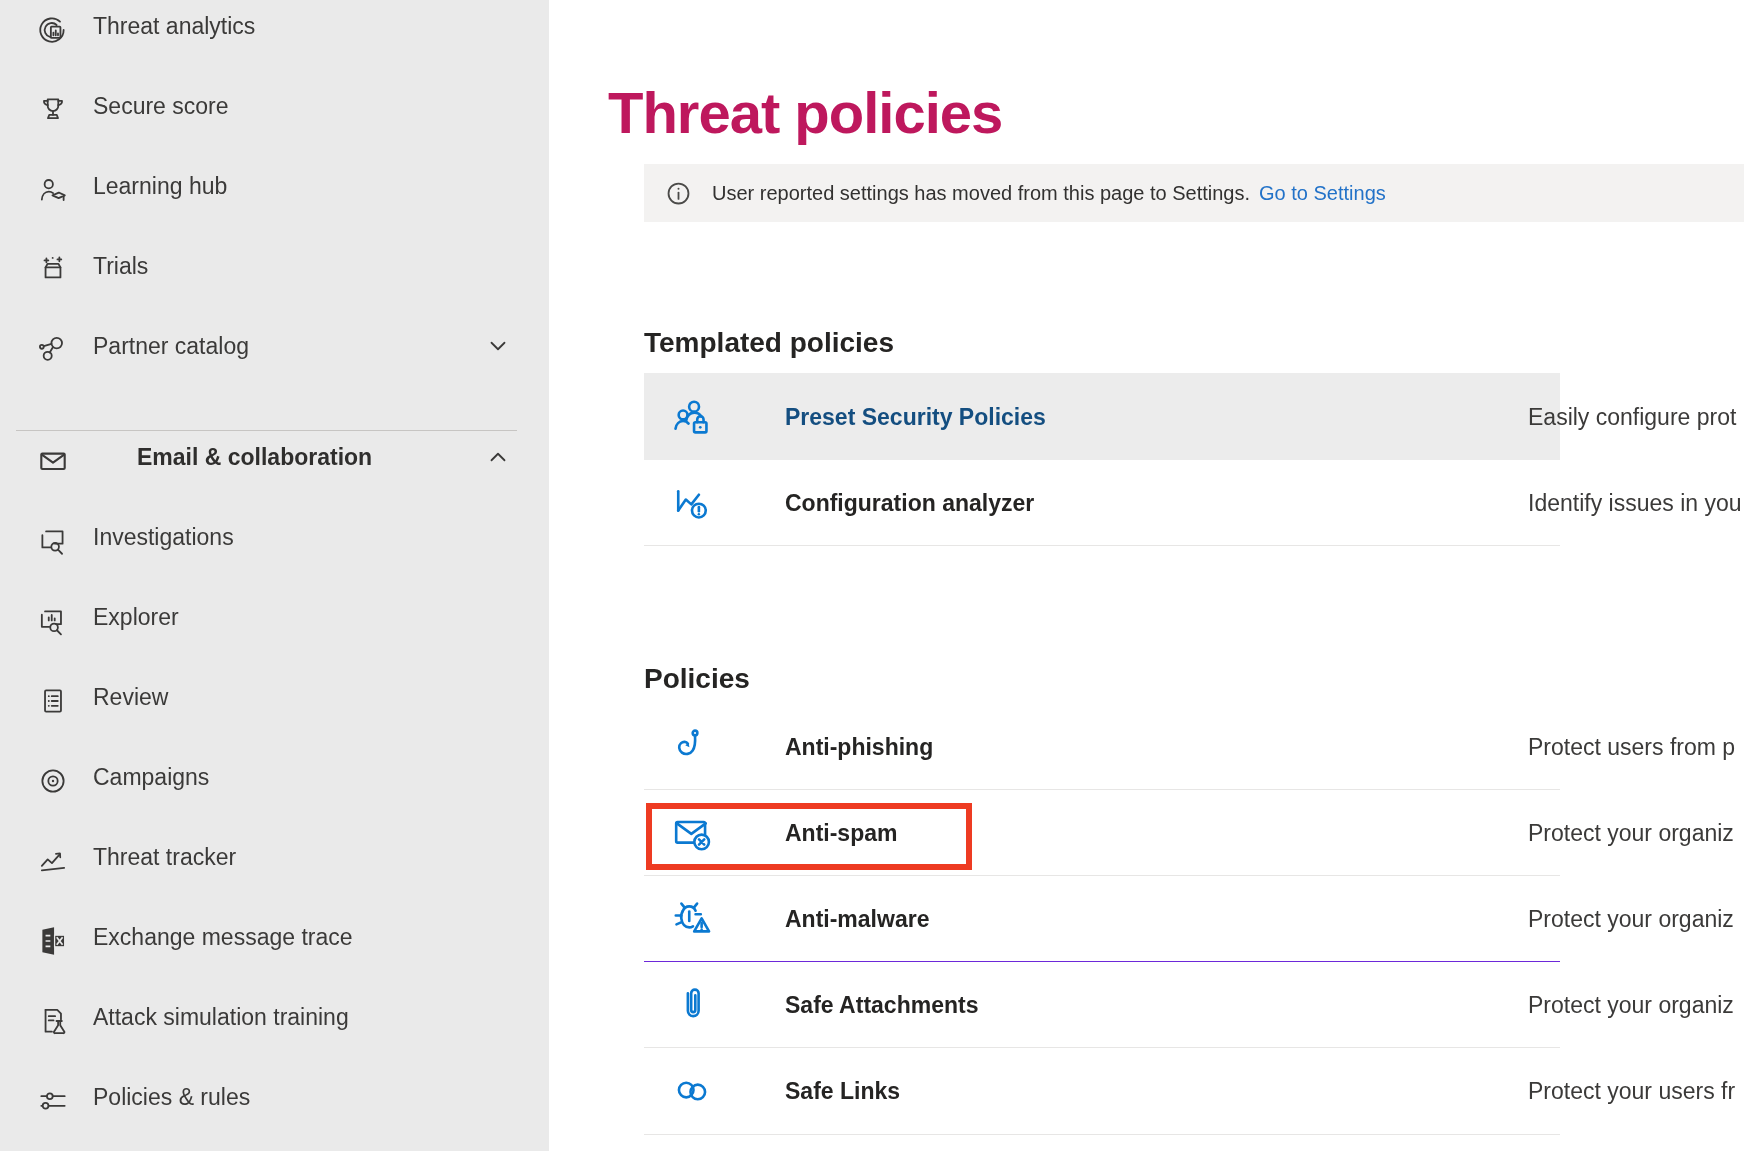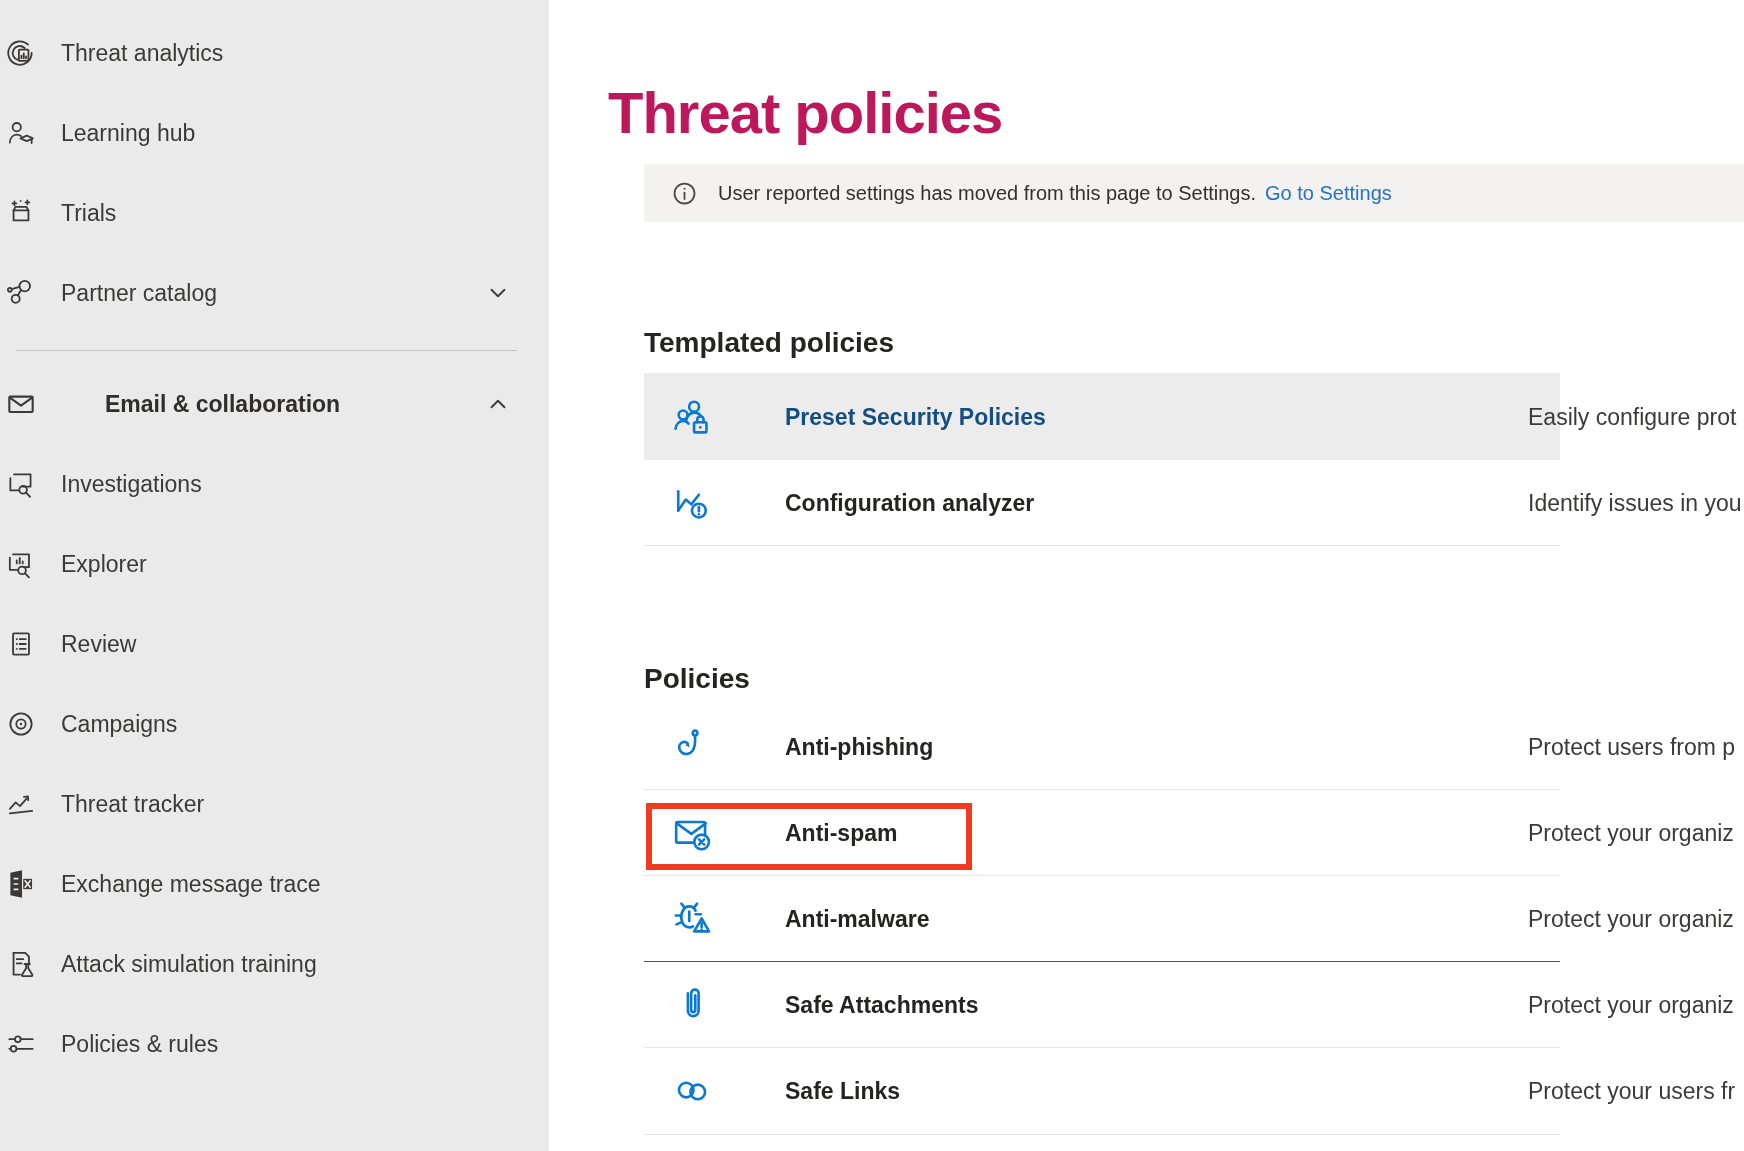--- a/index.html
+++ b/index.html
@@ -2,33 +2,33 @@
 <html><head>
 <meta charset="utf-8">
 <style>
   html,body{margin:0;padding:0;background:#fff;}
   .app{position:relative;width:1744px;height:1151px;overflow:hidden;
        font-family:"Liberation Sans","DejaVu Sans",sans-serif;color:#323130;}
 
   
   .sidebar{position:absolute;left:0;top:0;width:549px;height:1151px;background:#eaeaea;}
   .nav{padding-top:13px;}
-  .side-item{display:flex;align-items:center;height:80px;padding-left:4px;position:relative;cursor:pointer;}
+  .side-item{display:flex;align-items:flex-start;height:80px;padding-left:36px;position:relative;cursor:pointer;}
   .side-item svg.icn{width:34px;height:34px;margin-right:23px;flex:none;}
   .side-label{font-size:23px;color:#3b3a39;white-space:nowrap;}
   .side-item.bold .side-label{font-weight:700;color:#2f2e2d;margin-left:44px;}
   .chev{position:absolute;right:38px;width:26px;height:26px;}
   .side-divider{height:1px;background:#c7c5c3;margin:17px 32px 13px 16px;}
   .sicon{stroke:#3b3a39;stroke-width:1.7;fill:none;stroke-linecap:round;stroke-linejoin:round;}
 
   
   .page-title{position:absolute;left:608px;top:42px;font-size:58px;line-height:64px;
               font-weight:700;color:#be185d;letter-spacing:-1px;white-space:nowrap;}
   .banner{position:absolute;left:644px;top:164px;width:1100px;height:58px;background:#f3f2f1;
-          display:flex;align-items:center;padding-left:26px;box-sizing:border-box;font-size:20px;color:#323130;white-space:nowrap;}
+          display:flex;align-items:center;padding-left:20px;box-sizing:border-box;font-size:20px;color:#323130;white-space:nowrap;}
   .banner .info-ic{width:29px;height:29px;margin-right:19px;flex:none;}
   .banner a{color:#2272c8;text-decoration:none;margin-left:9px;cursor:pointer;}
 
   .sec-heading{position:absolute;left:644px;font-size:28px;font-weight:700;color:#252423;white-space:nowrap;}
   .h-templated{top:304px;}
   .h-policies{top:640px;}
 
   .row{position:absolute;left:644px;width:916px;box-sizing:border-box;cursor:pointer;}
   .row .ric{position:absolute;left:26px;top:50%;transform:translateY(-50%);width:44px;height:44px;}
   .row .rname{position:absolute;left:141px;top:50%;transform:translateY(-50%);
@@ -63,20 +63,29 @@
       <div class="side-item">
         <svg class="icn sicon" viewBox="0 0 32 32">
           <path d="M26 16a11 11 0 1 1-3.4-7.9"></path>
           <path d="M21.4 16a6.6 6.6 0 1 1-2-4.7"></path>
           <rect x="14" y="12.8" width="9" height="10.6" rx="0.6" fill="#eaeaea"></rect>
           <path d="M16.4 21v-2.6M18.6 21v-4.6M20.7 21v-1.8"></path>
         </svg>
         <span class="side-label">Threat analytics</span>
       </div>
 
+      <div class="side-item">
+        <svg class="icn sicon" viewBox="0 0 32 32">
+          <path d="M11 6h10v6a5 5 0 0 1-10 0z"></path>
+          <path d="M11 7.5H7.5a3.6 3.6 0 0 0 3.7 3.9M21 7.5h3.5a3.6 3.6 0 0 1-3.7 3.9"></path>
+          <path d="M16 17v3.5"></path>
+          <path d="M12.5 20.5h7l1.2 3.2H11.3z"></path>
+        </svg>
+        <span class="side-label">Secure score</span>
+      </div>
 
       <div class="side-item">
         <svg class="icn sicon" viewBox="0 0 32 32">
           <circle cx="12" cy="10.5" r="3.9"></circle>
           <path d="M5.5 25c.3-4.5 3-7.5 6.5-7.5 1.6 0 3 .5 4.1 1.5"></path>
           <path d="M15.5 21l6-2.6 5.6 2.6-5.8 2.6z"></path>
           <path d="M26 22.2v3.2"></path>
         </svg>
         <span class="side-label">Learning hub</span>
       </div>

